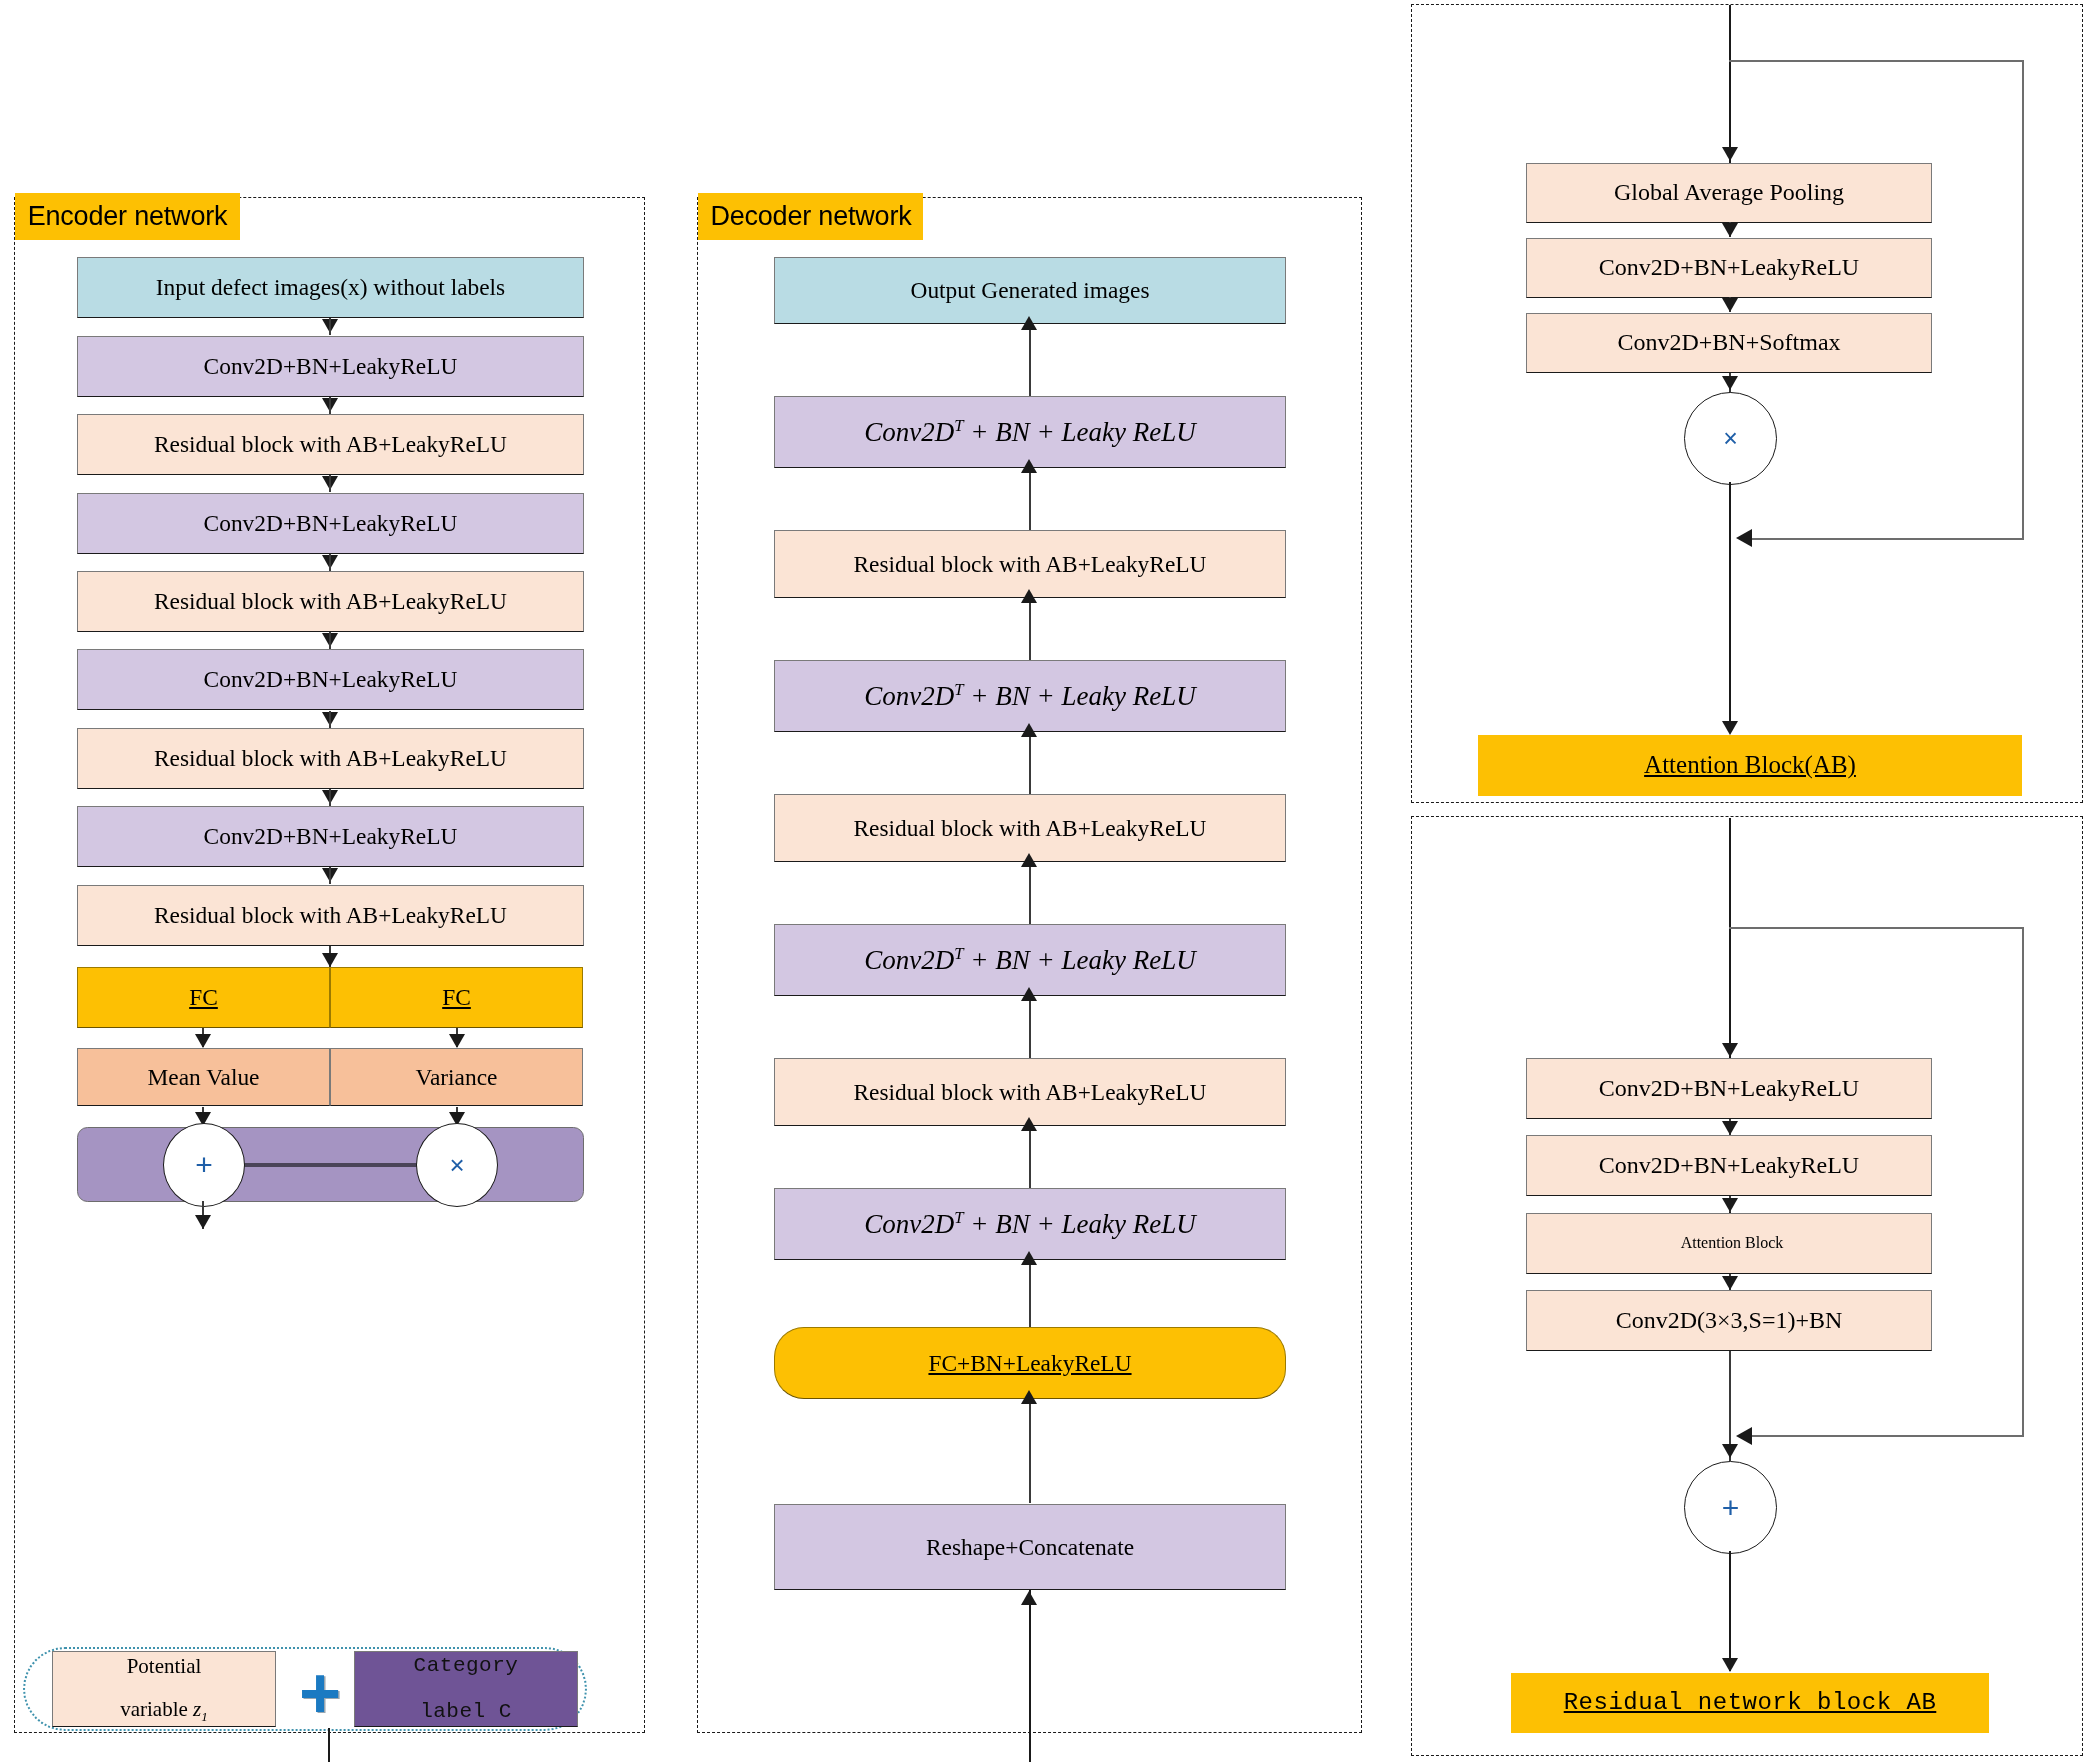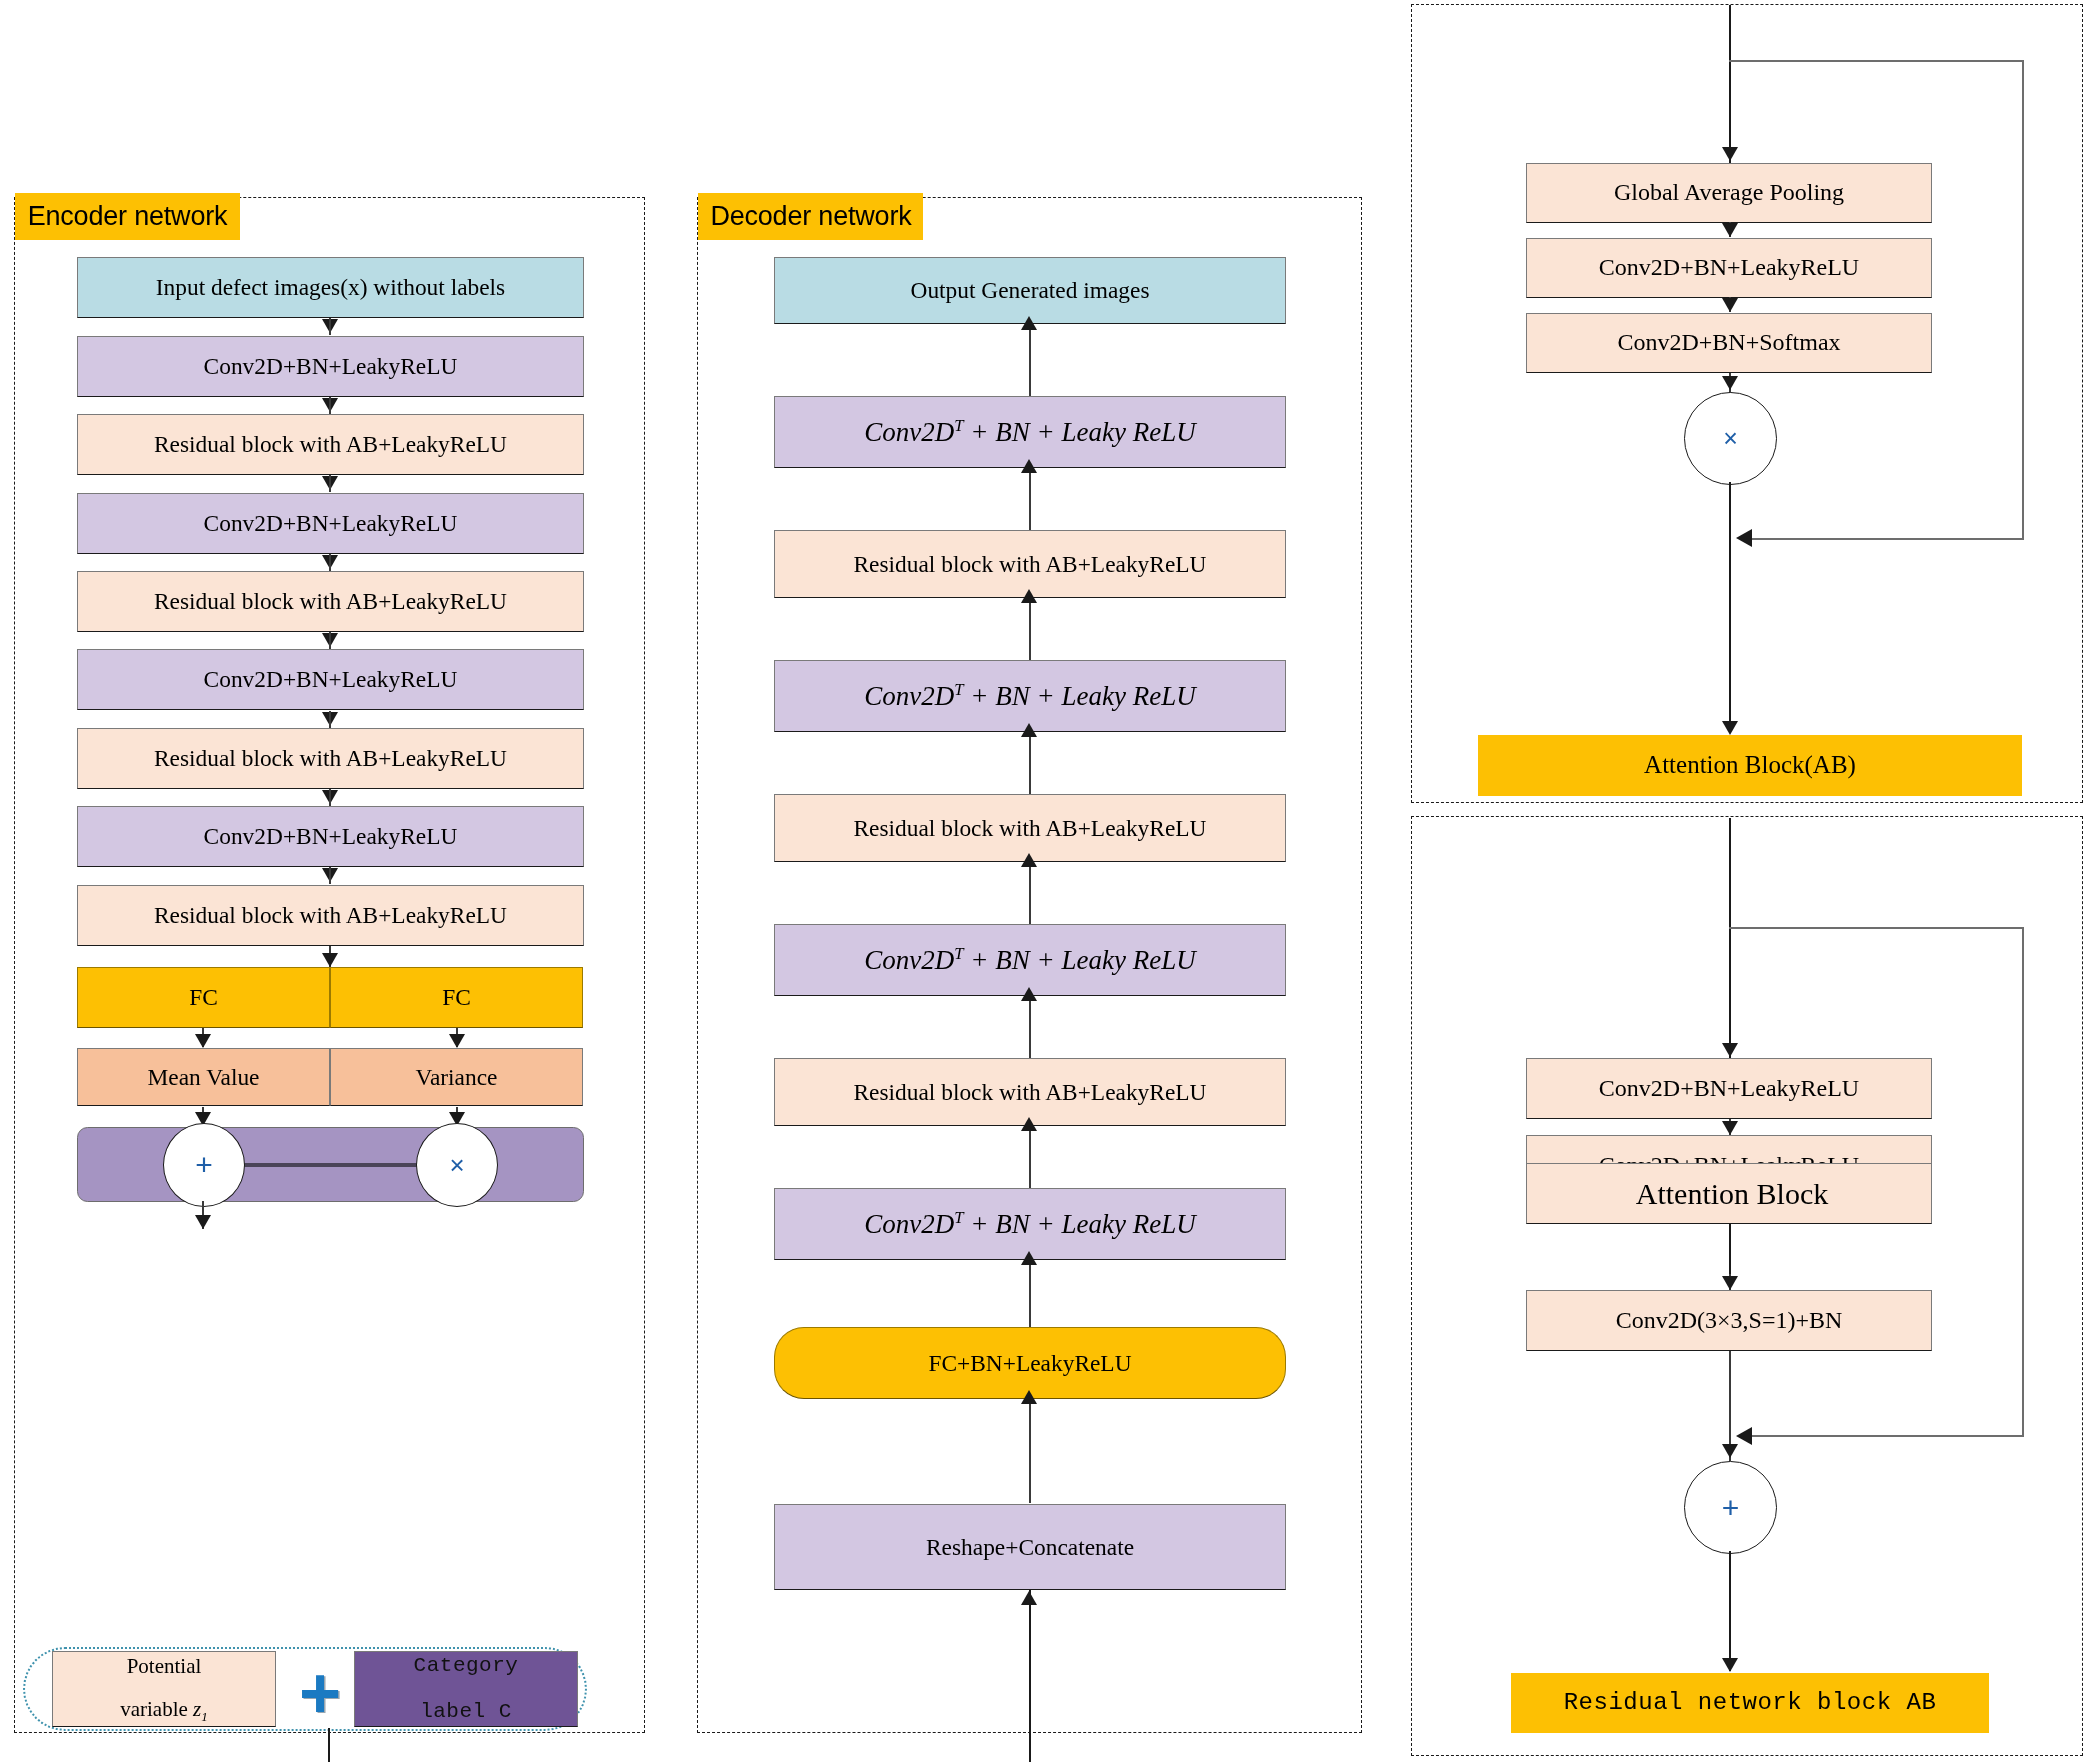--- a/index.html
+++ b/index.html
@@ -17,21 +17,21 @@
     border:1.9px solid #7a7a7a;
     border-bottom-color:#1a1a1a;
     display:flex;align-items:center;justify-content:center;
     text-align:center;color:#000;
     font-family:"Liberation Serif", serif;
     line-height:1.05;
   }
   .c-blue{background:#b9dce4;}
   .c-lav {background:#d3c7e2;}
   .c-peach{background:#fbe4d5;}
-  .c-yellow{background:#fdc003;border-color:#9c7a00;border-bottom-color:#6b5300;}
+  .c-yellow{background:#fdc003;border-color:#9c7a00;border-bottom-color:#6b5300;text-decoration:underline;}
   .c-orange{background:#f7c09a;}
   .c-purple{background:#6f5496;}
 
   .tag{
     position:absolute;background:#fdc003;color:#000;
     font-family:"Liberation Sans", sans-serif;
     display:flex;align-items:center;
     padding-left:12.4px;box-sizing:border-box;
     letter-spacing:-0.2px;
   }
@@ -266,21 +266,21 @@
 <div class="arrow-left" style="left:1736px;top:1427px;"></div>
 
 <div class="blk c-peach" style="left:1526px;top:1058px;width:406px;height:61px;font-size:24px;">Conv2D+BN+LeakyReLU</div>
 <div class="vline" style="left:1729px;top:1119px;height:16.3px;"></div>
 <div class="arrow-down" style="left:1722px;top:1121px;"></div>
 
 <div class="blk c-peach" style="left:1526px;top:1135px;width:406px;height:61px;font-size:24px;">Conv2D+BN+LeakyReLU</div>
 <div class="vline" style="left:1729px;top:1196px;height:16.3px;"></div>
 <div class="arrow-down" style="left:1722px;top:1198px;"></div>
 
-<div class="blk c-peach" style="left:1526px;top:1163px;width:406px;height:61px;font-size:30px;padding-left:6px;">Attention Block</div>
+<div class="blk c-peach" style="left:1526px;top:1213px;width:406px;height:61px;font-size:16px;padding-left:6px;">Attention Block</div>
 <div class="vline" style="left:1729px;top:1274px;height:16.3px;"></div>
 <div class="arrow-down" style="left:1722px;top:1276px;"></div>
 
 <div class="blk c-peach" style="left:1526px;top:1290px;width:406px;height:61px;font-size:24px;">Conv2D(3×3,S=1)+BN</div>
 <div class="vline" style="left:1729px;top:1351px;height:110px;"></div>
 <div class="arrow-down" style="left:1722px;top:1444px;"></div>
 
 <div class="circ" style="left:1684px;top:1461px;width:91px;height:91px;font-size:30px;">+</div>
 <div class="vline" style="left:1729px;top:1551px;height:120px;background:#1a1a1a;"></div>
 <div class="arrow-down" style="left:1722px;top:1658px;"></div>

